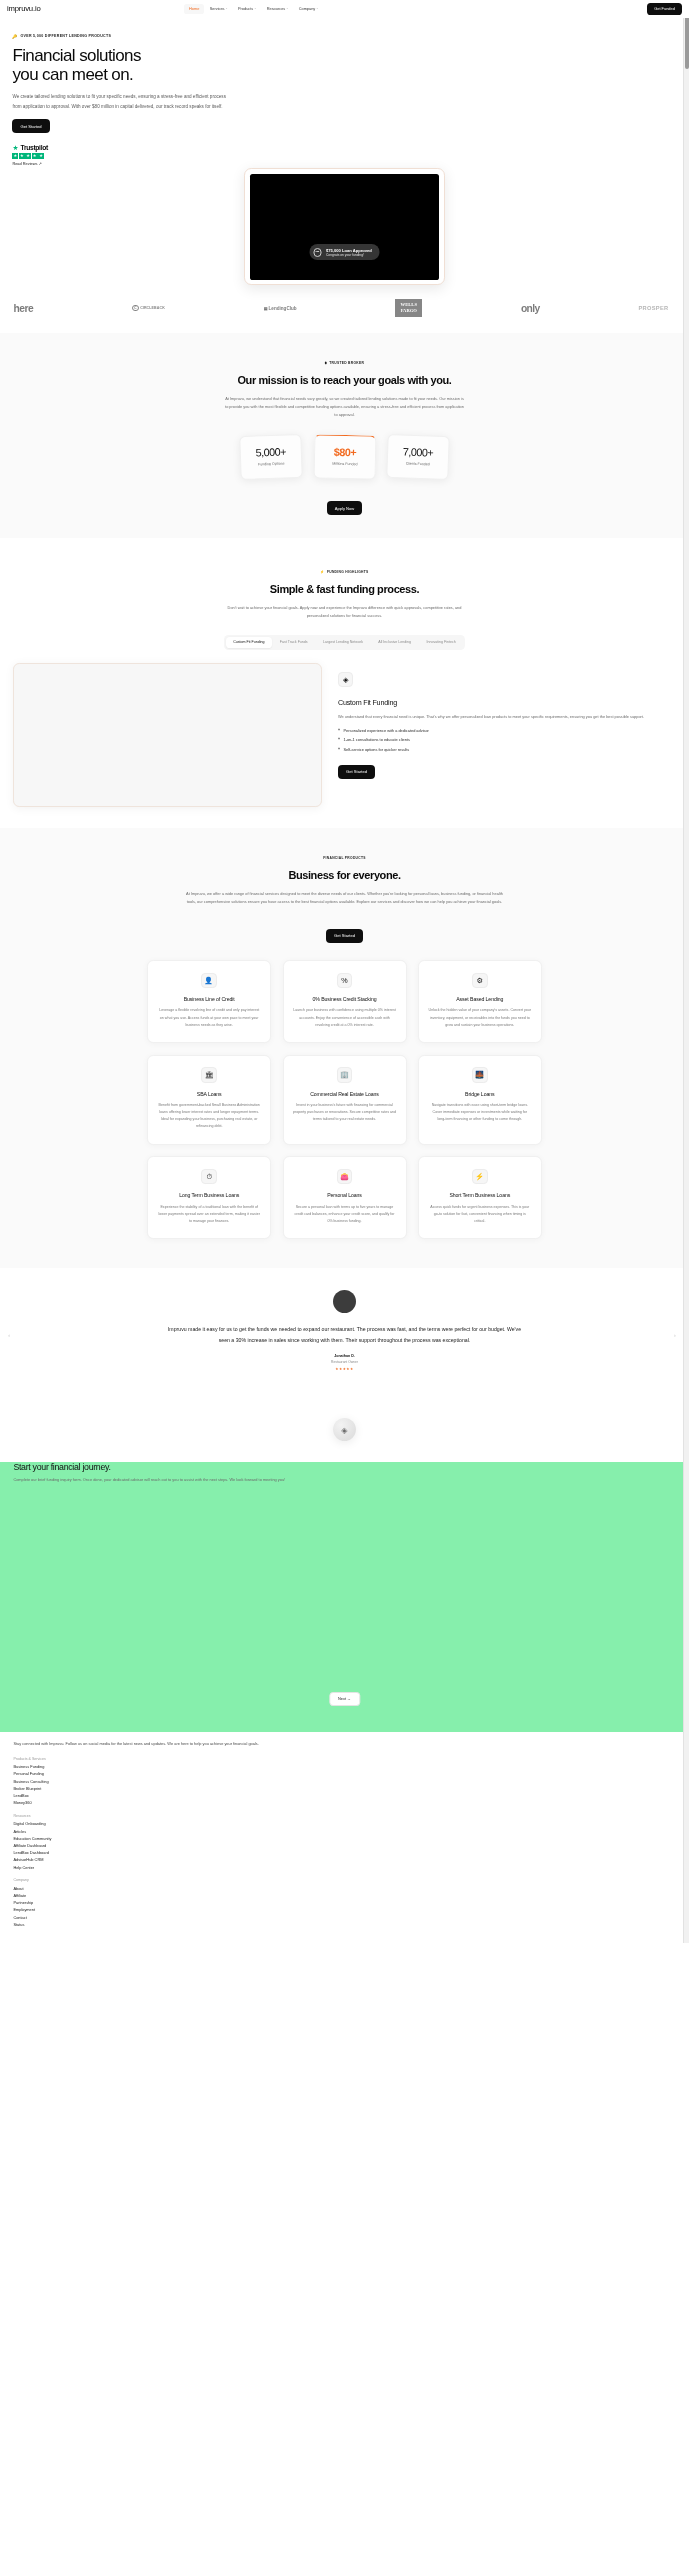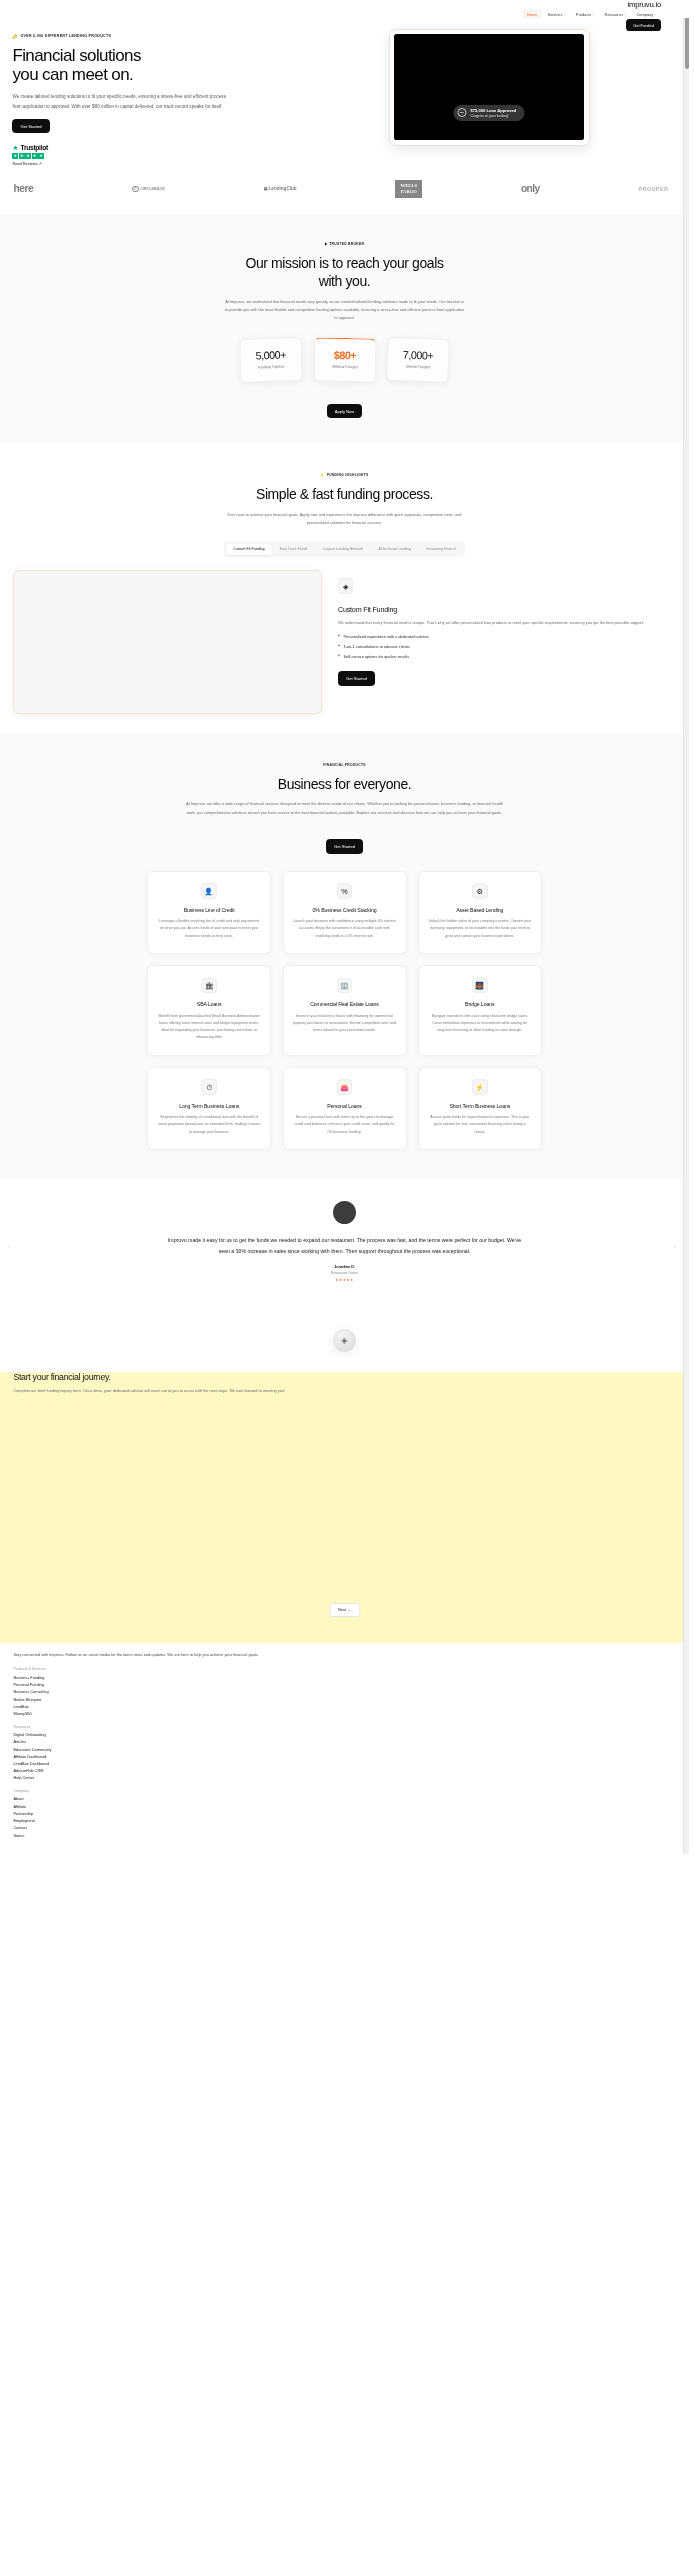--- a/index.html
+++ b/index.html
@@ -24,39 +24,39 @@
     background: #9a9a9a; border-radius: 2.1px;
   }
   .scrollbar .arrow-up, .scrollbar .arrow-dn {
     position: absolute; left: 1px; width: 4.1px; height: 4.1px; font-size: 3.6px;
     color: #555; text-align: center; line-height: 4.1px;
   }
   .scrollbar .arrow-up { top: 1px; }
 
   
   header.nav {
-    height: 17.5px; display: flex; align-items: flex-end;
-    padding: 0 28px; background: #fff; position: relative; z-index: 30; flex-direction: column;
+    height: 17.5px; display: flex; align-items: center;
+    padding: 0 7px; background: #fff; position: relative; z-index: 30;
   }
   .logo { font-size: 7.7px; font-weight: 400; letter-spacing: -0.2px; color:#0a0a0a; }
   .nav-links { display: flex; align-items: center; gap: 1px; margin-left: 144px; }
   .nav-link {
     font-size: 3.9px; color: #3a3a3a; padding: 2.6px 4.6px; border-radius: 2.6px;
     display:flex; align-items:center; gap:1px; white-space:nowrap; cursor:pointer;
   }
   .nav-link.active { color: #f26b21; background: #f7f7f7; }
   .caret { font-size: 2.6px; opacity: .65; }
   .nav-cta {
     margin-left: auto; background: #0e0e0e; color: #fff; font-size: 3.9px;
     padding: 3.6px 7.2px; border-radius: 3.6px; border: none; cursor: pointer;
     white-space: nowrap;
   }
 
   
-  .hero { display: flex; padding: 9.3px 12.4px 0 12.4px; position: relative; }
+  .hero { display: flex; padding: 9.3px 12.4px 0 12.4px; position: relative; flex-direction: column; }
   .hero-left { width: 289px; padding-top: 7.2px; }
   .eyebrow {
     display: flex; align-items: center; gap: 2.6px; font-size: 3.6px;
     letter-spacing: 0.3px; font-weight: 700; color: #1b1b1b; text-transform: uppercase;
   }
   .eyebrow .key { font-size: 4.1px; }
   h1.hero-title {
     font-size: 17px; line-height: 1.12; font-weight: 400; letter-spacing: -0.6px;
     margin-top: 7.2px; color: #0a0a0a;
   }
@@ -121,21 +121,21 @@
   .logo-stilt { font-size: 10.3px; font-weight: 700; letter-spacing: -0.6px; color: #2b2b2b; }
   .logo-prosper { font-size: 5.7px; font-weight: 700; letter-spacing: 0.3px; color: #8a8a8a; }
 
   
   .mission { background: #fafafa; padding: 24px 0 23px; text-align: center; }
   .chip {
     display: inline-flex; align-items: center; gap: 2.1px; font-size: 3.3px;
     letter-spacing: 0.3px; font-weight: 700; text-transform: uppercase; color: #1b1b1b;
   }
   h2.sec-title {
-    font-size: 14px; line-height: 1.3; font-weight: 400; letter-spacing: -0.4px;
+    font-size: 11px; line-height: 1.3; font-weight: 700; letter-spacing: -0.4px;
     margin: 7.2px auto 0; color: #0a0a0a; max-width: 222px;
   }
   .sec-body {
     font-size: 3.9px; line-height: 2.1; color: #6a6a6a; max-width: 242px;
     margin: 7.2px auto 0;
   }
   .stats { display: flex; justify-content: center; gap: 11.3px; margin-top: 15.5px; }
   .stat {
     width: 62px; padding: 10.3px 5.2px 11.3px; background: #fdfdfd; border-radius: 5.7px;
     box-shadow: 0 1.5px 8.2px rgba(0,0,0,.07); border: 0.5px solid #f0f0f0;
@@ -211,21 +211,21 @@
   
   .orb-wrap { text-align:center; padding: 23px 0 20.6px; background:#fff; }
   .orb {
     width: 23px; height: 23px; border-radius: 50%; margin: 0 auto;
     background: radial-gradient(circle at 35% 30%, #f3f3f3, #d9d9d9);
     display:flex; align-items:center; justify-content:center; font-size: 8.2px; color:#6b6b6b;
     box-shadow: 0 2.1px 9.3px rgba(0,0,0,.08);
   }
 
   
-  .formsec { padding: 0 13.4px 10.3px; background: #fef9c3; }
+  .formsec { padding: 0 13.4px 10.3px; background: #86efac; }
   .form-title { font-size: 8.8px; font-weight: 400; letter-spacing: -0.3px; }
   .form-sub { font-size: 3.9px; line-height: 1.9; color: #6a6a6a; margin-top: 4.1px; max-width: 443px; }
   .form-canvas {
     height: 227px; margin-top: 11.3px; position: relative;
     background:
       repeating-linear-gradient(to right, transparent 0 46px, #f4f4f4 46px 46px),
       repeating-linear-gradient(to bottom, transparent 0 46px, #f4f4f4 46px 46px);
   }
   .next-btn {
     position: absolute; left: 50%; transform: translateX(-50%); bottom: 15.5px;

